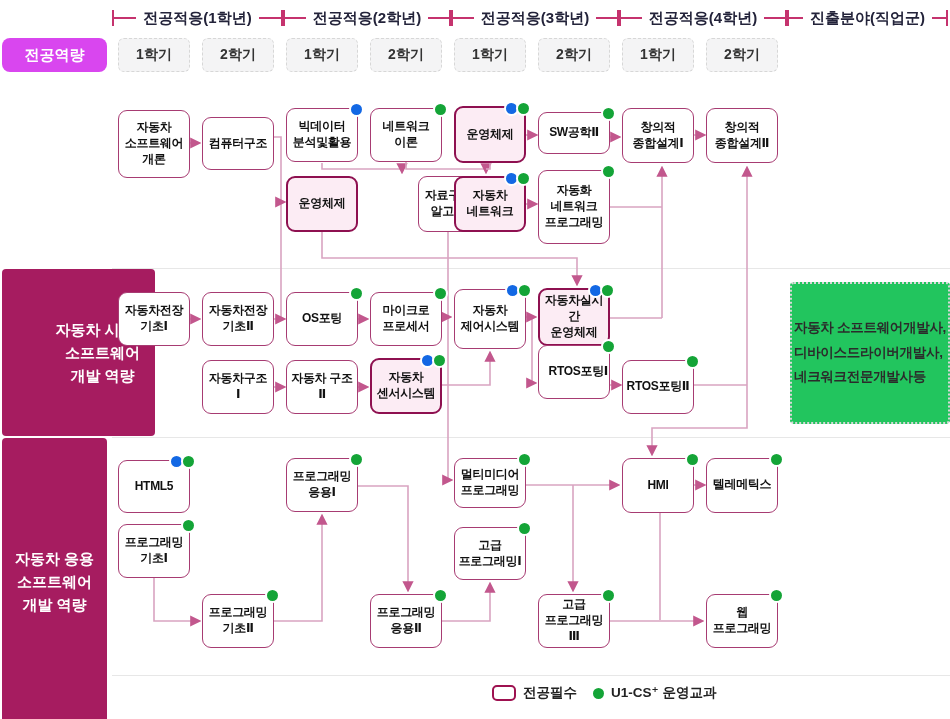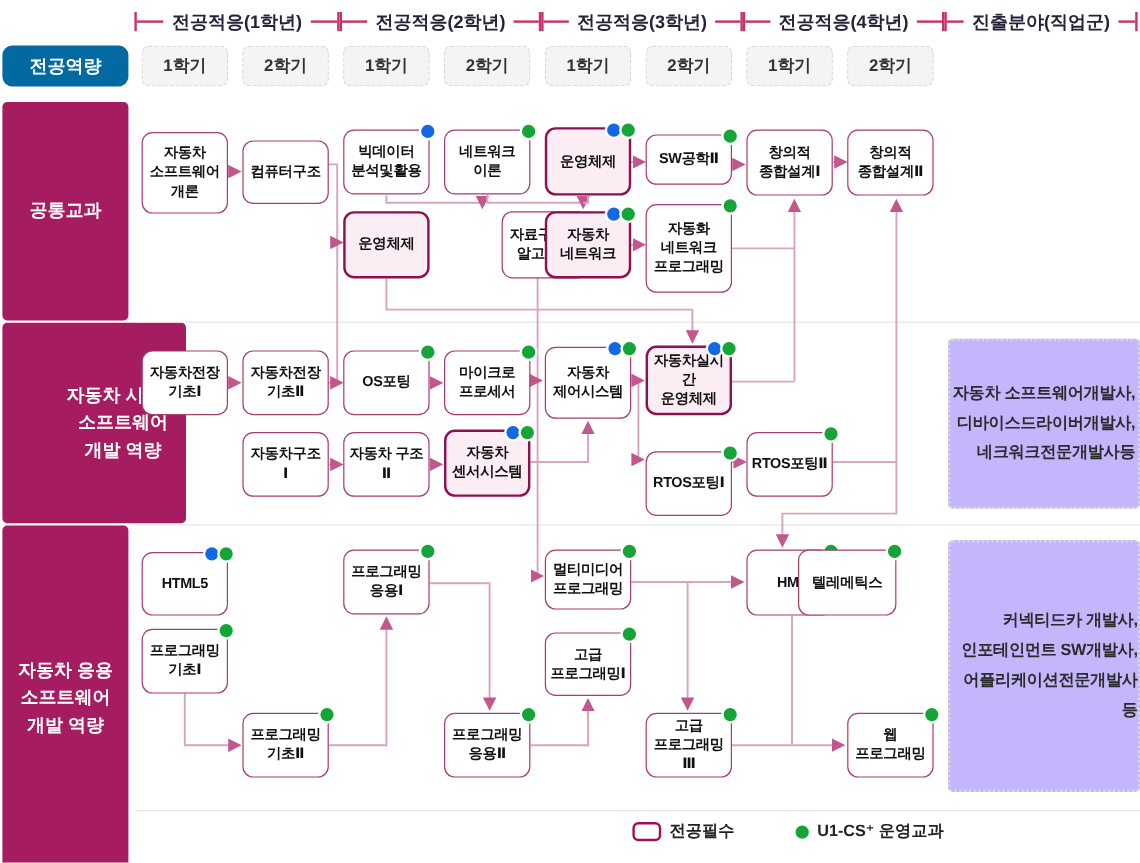--- a/index.html
+++ b/index.html
@@ -5,50 +5,50 @@
   html,body{margin:0;padding:0;background:#fff;}
   #stage{position:relative;width:950px;height:719px;background:#fff;overflow:hidden;
          font-family:"Liberation Sans","DejaVu Sans",sans-serif;}
   
   .phase-seg{position:absolute;top:6px;height:24px;display:flex;align-items:center;
              color:#23233a;font-weight:bold;font-size:15px;}
   .tick{width:2px;height:16px;background:#c5336e;flex:0 0 2px;}
   .pline{flex:1;height:2px;background:#c5336e;}
   .phase-label{margin:0 7px;white-space:nowrap;}
   
-  .cap{position:absolute;background:#0369a1;color:#fff;border-radius:8px;display:flex;
+  .cap{position:absolute;background:#d946ef;color:#fff;border-radius:8px;display:flex;
        align-items:center;justify-content:center;font-weight:bold;font-size:15px;}
   .chip{position:absolute;height:34px;box-sizing:border-box;background:#f4f4f5;
         border:1px dashed #d7d7d7;border-radius:6px;display:flex;align-items:center;
         justify-content:center;font-size:14px;color:#333;font-weight:600;}
   
   .side{position:absolute;left:2px;width:105px;background:#a61c60;color:#fff;border-radius:4px;
         display:flex;align-items:center;justify-content:center;text-align:center;
         font-weight:bold;font-size:15px;line-height:1.55;white-space:pre-line;}
   
   .course{position:absolute;box-sizing:border-box;background:#fff;border:1.5px solid #a73b72;
           border-radius:9px;display:flex;align-items:center;justify-content:center;
           text-align:center;font-weight:bold;font-size:12px;color:#111;line-height:1.32;
           white-space:pre-line;letter-spacing:-0.3px;z-index:2;padding:1px;}
   .course.required{border:2.5px solid #8e1050;background:#fcecf4;}
   .dot{position:absolute;top:-5px;width:11px;height:11px;border-radius:50%;
        box-shadow:0 0 0 2px #fff;z-index:3;}
   .dot.u1cs{background:#14a437;}
   .dot.regional{background:#1368e4;}
   
-  .career{position:absolute;left:790px;width:160px;box-sizing:border-box;background:#c4b5fd;
+  .career{position:absolute;left:790px;width:160px;box-sizing:border-box;background:#22c55e;
           border:2px dotted #d8d8d8;border-radius:4px;display:flex;align-items:center;
-          justify-content:center;text-align:right;font-size:13.5px;font-weight:600;
+          justify-content:center;text-align:left;font-size:13.5px;font-weight:600;
           color:#2b2b2b;line-height:1.85;white-space:pre-line;letter-spacing:-0.3px;}
   .divider{position:absolute;left:112px;width:838px;height:1px;background:#e7e7e7;}
   #edges{position:absolute;left:0;top:0;z-index:1;}
   
   .legend{position:absolute;top:684px;left:492px;display:flex;align-items:center;gap:16px;
           font-size:13.5px;color:#222;font-weight:600;}
-  .lg-item{display:flex;align-items:center;gap:7px;white-space:nowrap;margin-left:35px;}
+  .lg-item{display:flex;align-items:center;gap:7px;white-space:nowrap;}
   .lg-rect{width:20px;height:12px;border:2.5px solid #9e1150;border-radius:5px;background:#fff;}
   .lg-dot{width:11px;height:11px;border-radius:50%;}
   .lg-dot.green{background:#14a437;}
   .lg-dot.blue{background:#1368e4;}
 </style>
 </head>
 <body>
 
 <div id="stage">
 
@@ -96,21 +96,20 @@
       <div class="chip" style="left: 118px; top: 38px; width: 72px;">1학기</div>
       <div class="chip" style="left: 202px; top: 38px; width: 72px;">2학기</div>
       <div class="chip" style="left: 286px; top: 38px; width: 72px;">1학기</div>
       <div class="chip" style="left: 370px; top: 38px; width: 72px;">2학기</div>
       <div class="chip" style="left: 454px; top: 38px; width: 72px;">1학기</div>
       <div class="chip" style="left: 538px; top: 38px; width: 72px;">2학기</div>
       <div class="chip" style="left: 622px; top: 38px; width: 72px;">1학기</div>
       <div class="chip" style="left: 706px; top: 38px; width: 72px;">2학기</div>
     </div>
 
-  <div class="side" style="top:85px;height:182px;">공통교과</div>
   <div class="side" style="top:269px;height:167px;padding-left:48px;">자동차 시스템
 소프트웨어
 개발 역량</div>
   <div class="side" style="top:438px;height:287px;">자동차 응용
 소프트웨어
 개발 역량</div>
 
   <div class="divider" style="top:268px;"></div>
   <div class="divider" style="top:437px;"></div>
   <div class="divider" style="top:675px;"></div>
@@ -193,49 +192,46 @@
       <div class="course" style="left: 454px; top: 289px; width: 72px; height: 60px;"><span>자동차
 제어시스템</span><span class="dot regional" style="right: 7px;"></span><span class="dot u1cs" style="right: -5px;"></span></div>
       <div class="course required" style="left: 538px; top: 288px; width: 72px; height: 58px;"><span>자동차실시간
 운영체제</span><span class="dot regional" style="right: 7px;"></span><span class="dot u1cs" style="right: -5px;"></span></div>
       <div class="course" style="left: 202px; top: 360px; width: 72px; height: 54px;"><span>자동차구조
 Ⅰ</span></div>
       <div class="course" style="left: 286px; top: 360px; width: 72px; height: 54px;"><span>자동차 구조
 Ⅱ</span></div>
       <div class="course required" style="left: 370px; top: 358px; width: 72px; height: 56px;"><span>자동차
 센서시스템</span><span class="dot regional" style="right: 7px;"></span><span class="dot u1cs" style="right: -5px;"></span></div>
-      <div class="course" style="left: 538px; top: 376px; width: 72px; height: 54px;"><span>RTOS포팅Ⅰ</span><span class="dot u1cs" style="right: -5px;"></span></div>
+      <div class="course" style="left: 538px; top: 345px; width: 72px; height: 54px; justify-content: flex-end;"><span>RTOS포팅Ⅰ</span><span class="dot u1cs" style="right: -5px;"></span></div>
       <div class="course" style="left: 622px; top: 360px; width: 72px; height: 54px;"><span>RTOS포팅Ⅱ</span><span class="dot u1cs" style="right: -5px;"></span></div>
       <div class="course" style="left: 118px; top: 460px; width: 72px; height: 53px;"><span>HTML5</span><span class="dot regional" style="right: 7px;"></span><span class="dot u1cs" style="right: -5px;"></span></div>
       <div class="course" style="left: 118px; top: 524px; width: 72px; height: 54px;"><span>프로그래밍
 기초Ⅰ</span><span class="dot u1cs" style="right: -5px;"></span></div>
       <div class="course" style="left: 202px; top: 594px; width: 72px; height: 54px;"><span>프로그래밍
 기초Ⅱ</span><span class="dot u1cs" style="right: -5px;"></span></div>
       <div class="course" style="left: 286px; top: 458px; width: 72px; height: 54px;"><span>프로그래밍
 응용Ⅰ</span><span class="dot u1cs" style="right: -5px;"></span></div>
       <div class="course" style="left: 370px; top: 594px; width: 72px; height: 54px;"><span>프로그래밍
 응용Ⅱ</span><span class="dot u1cs" style="right: -5px;"></span></div>
       <div class="course" style="left: 454px; top: 458px; width: 72px; height: 50px;"><span>멀티미디어
 프로그래밍</span><span class="dot u1cs" style="right: -5px;"></span></div>
       <div class="course" style="left: 454px; top: 527px; width: 72px; height: 53px;"><span>고급
 프로그래밍Ⅰ</span><span class="dot u1cs" style="right: -5px;"></span></div>
       <div class="course" style="left: 538px; top: 594px; width: 72px; height: 54px;"><span>고급
 프로그래밍Ⅲ</span><span class="dot u1cs" style="right: -5px;"></span></div>
       <div class="course" style="left: 622px; top: 458px; width: 72px; height: 55px;"><span>HMI</span><span class="dot u1cs" style="right: -5px;"></span></div>
-      <div class="course" style="left: 665px; top: 458px; width: 82px; height: 55px;"><span>텔레메틱스</span><span class="dot u1cs" style="right: -5px;"></span></div>
+      <div class="course" style="left: 706px; top: 458px; width: 72px; height: 55px; font-family: Liberation Mono, monospace;"><span>텔레메틱스</span><span class="dot u1cs" style="right: -5px;"></span></div>
       <div class="course" style="left: 706px; top: 594px; width: 72px; height: 54px;"><span>웹
 프로그래밍</span><span class="dot u1cs" style="right: -5px;"></span></div>
     </div>
 
   <div class="career" style="top:282px;height:142px;">자동차 소프트웨어개발사,
 디바이스드라이버개발사,
 네크워크전문개발사등</div>
-  <div class="career" style="top:450px;height:210px;">커넥티드카 개발사,
-인포테인먼트 SW개발사,
-어플리케이션전문개발사등</div>
 
   <div class="legend">
     <span class="lg-item">
       <span class="lg-rect"></span>
       <span>전공필수</span>
     </span>
     <span class="lg-item">
       <span class="lg-dot green"></span>
       <span>U1-CS⁺ 운영교과</span>
     </span>

